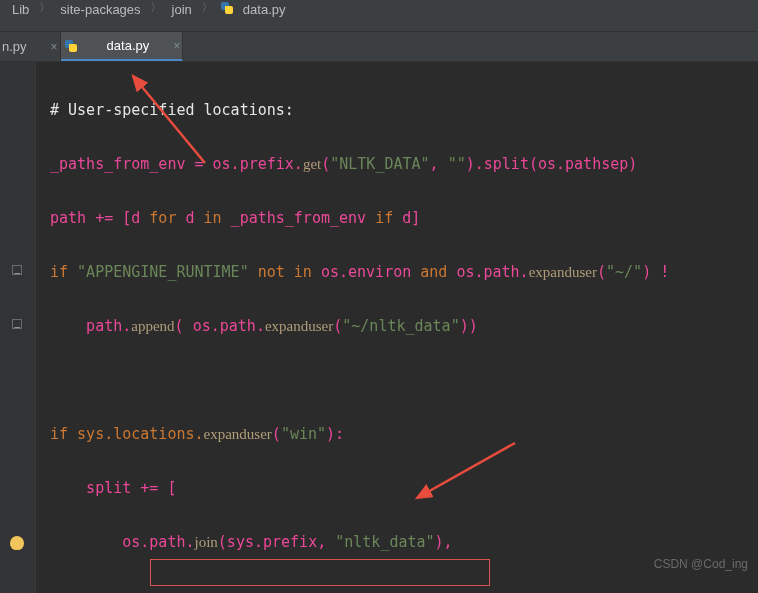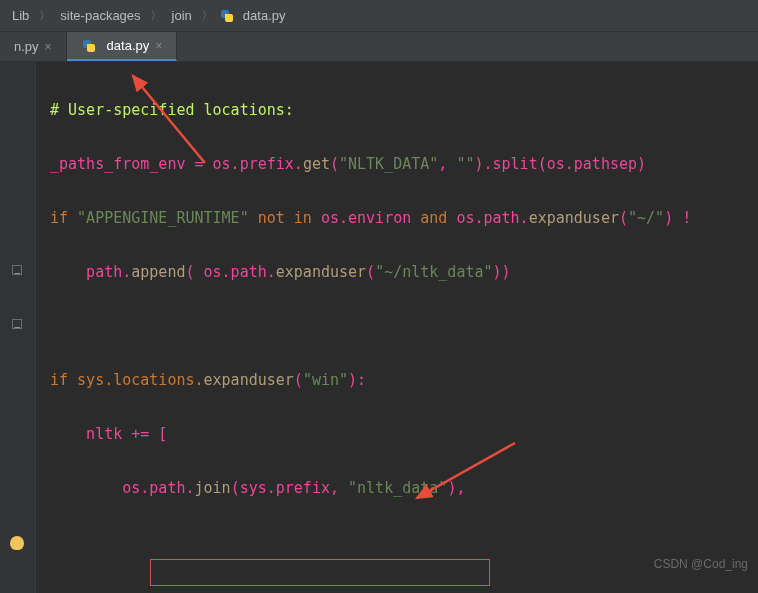--- a/index.html
+++ b/index.html
@@ -6,21 +6,21 @@
     body {
       font-family: 'Segoe UI', Arial, sans-serif;
       background: #2b2b2b;
       color: #a9b7c6;
       width: 758px;
       height: 593px;
       overflow: hidden;
       position: relative;
     }
     .breadcrumb {
-      display: flex; align-items: center;
+      display: flex; 
       background: #3c3f41;
       border-bottom: 1px solid #323232;
       height: 32px; padding: 0 8px;
       font-size: 13px; color: #bbbbbb;
     }
     .crumb { padding: 2px 4px; cursor: pointer; }
     .chev { color: #808080; padding: 0 6px; font-size: 11px; }
     .py-icon {
       display: inline-flex; align-items: center; justify-content: center;
       width: 16px; height: 16px; margin-right: 4px; position: relative;
@@ -31,23 +31,23 @@
     }
     .py-icon::after {
       content: ""; position: absolute; width: 8px; height: 8px;
       background: #ffd43b; border-radius: 0 2px 2px 2px; bottom: 2px; right: 2px;
     }
     .tabs {
       display: flex; background: #3c3f41; height: 30px;
       border-bottom: 1px solid #323232;
     }
     .tab {
-      display: flex; align-items: center; padding: 0 14px;
+      display: flex; align-items: center; padding: 0 2px;
       font-size: 13px; color: #bbbbbb; cursor: pointer;
-      border-right: 1px solid #323232; gap: 6px;
+      border-right: 1px solid #323232; gap: 24px;
     }
     .tab.inactive { background: #3c3f41; }
     .tab.active { background: #4e5254; color: #ffffff; border-bottom: 2px solid #4a88c7; }
     .tab-close { color: #7f8b91; font-size: 12px; cursor: pointer; }
     .editor {
       display: flex; height: calc(100% - 62px);
       font-family: 'Consolas', 'Monaco', monospace;
       font-size: 15px; line-height: 27px;
       position: relative;
     }
@@ -62,24 +62,24 @@
     .fold-marker::after {
       content: "−"; color: #9b9b9b; font-size: 11px;
       position: absolute; top: -6px; left: 1px;
     }
     .bulb {
       position: absolute; left: 10px; width: 14px; height: 14px;
       background: #f2c55c; border-radius: 50% 50% 45% 45%;
       cursor: pointer;
     }
     .code { padding: 8px 0 0 10px; white-space: pre; }
-    .cm { color: #bef264; }
+    .cm { color: #e5e5e5; }
     .kw { color: #cc7832; }
     .st { color: #6a8759; }
-    .fn { color: #b09d79; }
+    .fn { color: #b09d79; font-family: Liberation Serif, serif; }
     .tx { color: #ec4899; }
     .highlight-box {
       position: absolute;
       border: 1.5px solid #d9534f;
       pointer-events: none;
       left: 150px; top: 497px; width: 340px; height: 27px;
     }
     .arrow {
       position: absolute; pointer-events: none;
     }
@@ -120,25 +120,26 @@
 
 <div class="editor">
   <div class="gutter">
     <div class="fold-marker" style="top:203px"></div>
     <div class="fold-marker" style="top:257px"></div>
     <div class="bulb" style="top:474px"></div>
   </div>
   <div class="code">
 <span class="line"><span class="cm"># User-specified locations:</span></span>
 <span class="line"><span class="tx">_paths_from_env</span><span class="tx"> = </span><span class="tx">os.prefix.</span><span class="fn">get</span><span class="tx">(</span><span class="st">"NLTK_DATA"</span><span class="tx">, </span><span class="st">""</span><span class="tx">)</span><span class="tx">.split(os.pathsep)</span></span>
+<span class="line"><span class="tx">path</span><span class="tx"> += </span><span class="tx">[d </span><span class="kw">for</span><span class="tx"> d </span><span class="kw">in</span><span class="tx"> _paths_from_env </span><span class="kw">if</span><span class="tx"> d]</span></span>
 <span class="line"><span class="kw">if </span><span class="st">"APPENGINE_RUNTIME"</span><span class="kw"> not in </span><span class="tx">os.environ </span><span class="kw">and</span><span class="tx"> os.path.</span><span class="fn">expanduser</span><span class="tx">(</span><span class="st">"~/"</span><span class="tx">) !</span></span>
 <span class="line"><span class="tx">    path.</span><span class="fn">append</span><span class="tx">(</span><span class="tx"> os.path.</span><span class="fn">expanduser</span><span class="tx">(</span><span class="st">"~/nltk_data"</span><span class="tx">))</span></span>
 <span class="line"> </span>
 <span class="line"><span class="kw">if sys.locations.</span><span class="fn">expanduser</span><span class="tx">(</span><span class="st">"win"</span><span class="tx">):</span></span>
-<span class="line"><span class="tx">    nltk += [</span></span>
+<span class="line"><span class="tx">    split += [</span></span>
 <span class="line"><span class="tx">        os.path.</span><span class="fn">join</span><span class="tx">(sys.prefix, </span><span class="st">"nltk_data"</span><span class="tx">),</span></span>
 
 
 
 
 
 
 
 
   </div>

